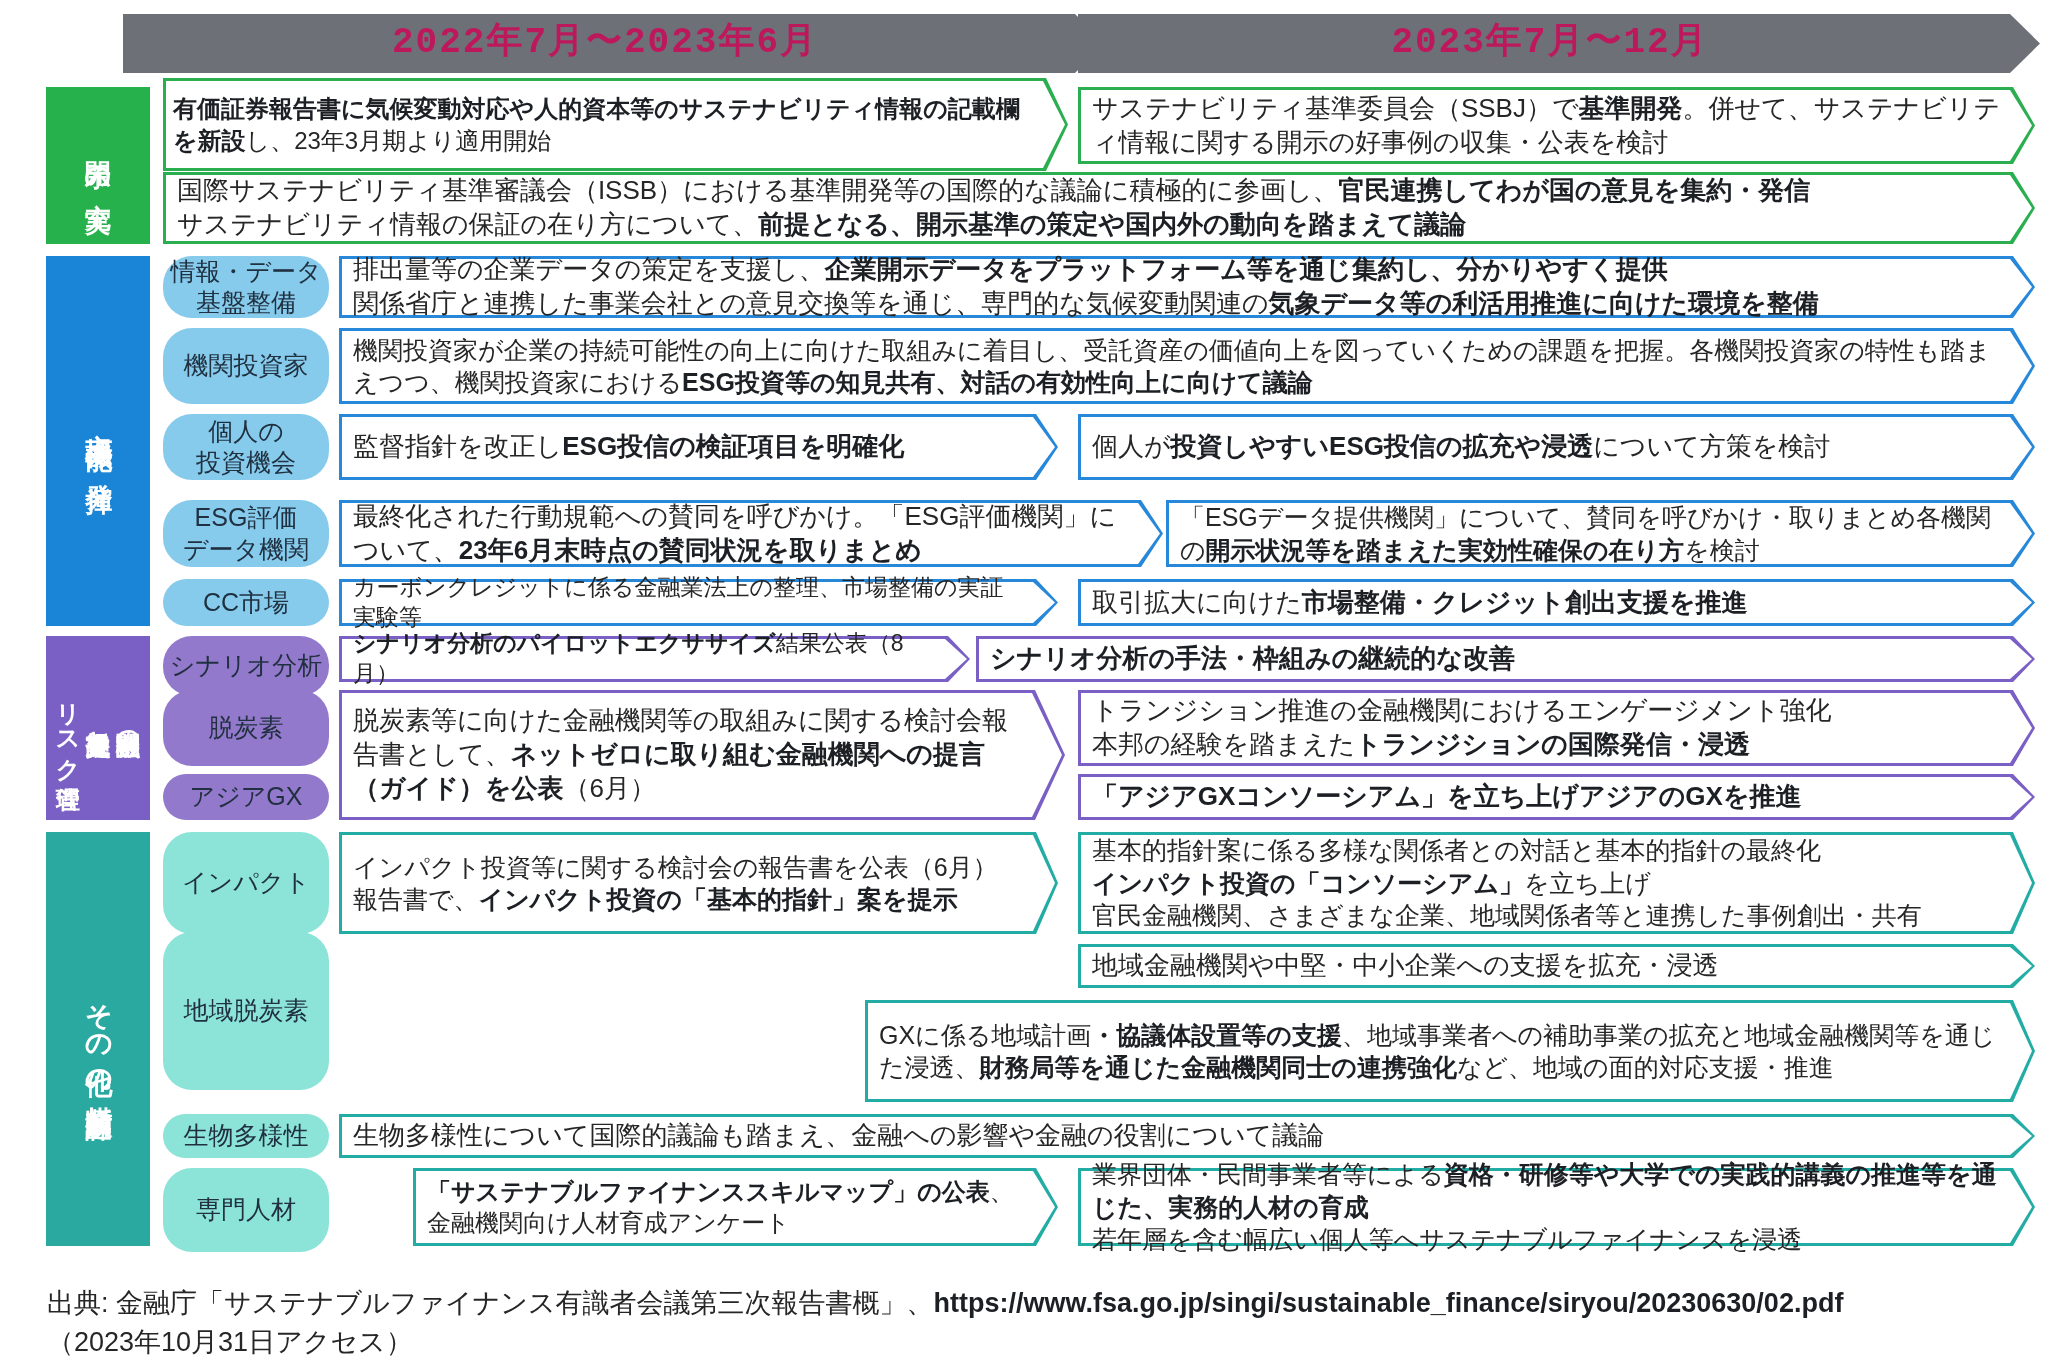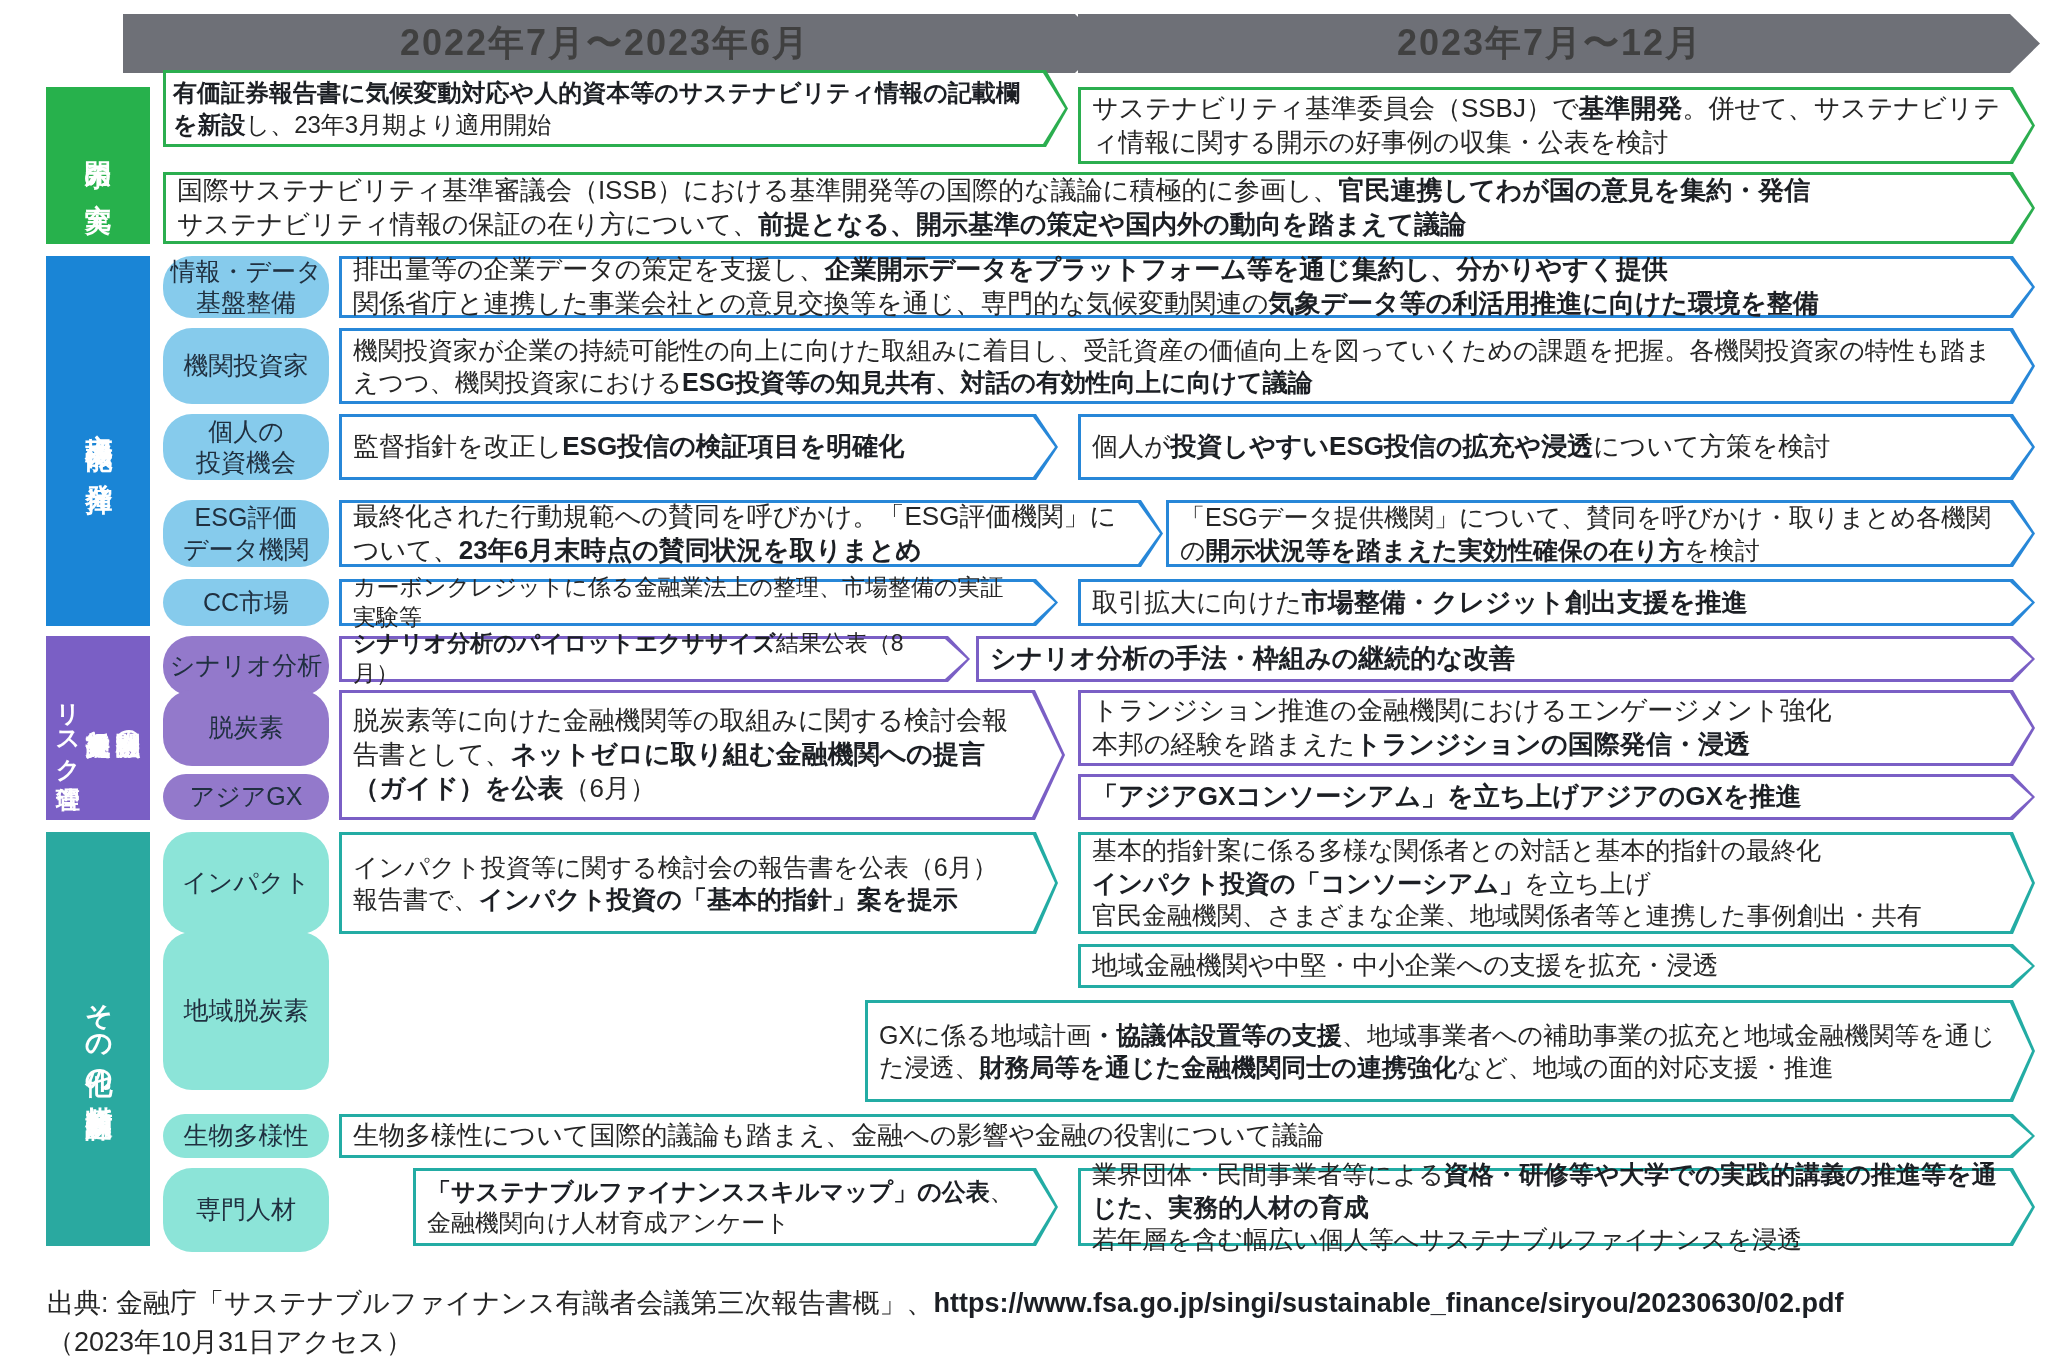--- a/index.html
+++ b/index.html
@@ -13,21 +13,21 @@
     clip-path:polygon(0 0,calc(100% - var(--tip)) 0,100% 50%,calc(100% - var(--tip)) 100%,0 100%);}
   .inner{position:absolute;inset:3px;background:#fff;
     clip-path:polygon(0 0,calc(100% - var(--tip)) 0,100% 50%,calc(100% - var(--tip)) 100%,0 100%);}
   .txt{position:absolute;left:14px;top:0;bottom:0;right:calc(var(--tip) + 10px);
     display:flex;align-items:center;font-size:26px;line-height:1.3;color:var(--text,#262626);}
   .rich{white-space:pre-line;}
   .rich .b{font-weight:700;color:#1c1f24;}
 
   
   .header .txt{left:12px;right:var(--tip);justify-content:center;
-    color:#404040;font-size:36px;font-weight:700;letter-spacing:2px;}
+    color:#be185d;font-size:36px;font-weight:700;letter-spacing:2px;font-family:Liberation Mono, monospace;}
 
   
   .sideband{position:absolute;left:46px;width:104px;
     display:flex;align-items:center;justify-content:center;
     writing-mode:vertical-rl;text-orientation:mixed;
     color:#ffffff;font-weight:700;font-size:27px;letter-spacing:4px;
     white-space:pre-line;line-height:1.25;text-align:center;}
 
   
   .sublabel{position:absolute;left:163px;width:166px;
@@ -55,21 +55,21 @@
       </div>
   </div>
 
   <div class="sideband" style="top:87px;height:157px;background:var(--green);font-size:26px">開示の充実</div>
   <div class="sideband" style="top:256px;height:370px;background:var(--blue)">市場機能の発揮</div>
   <div class="sideband" style="top:636px;height:184px;background:var(--purple);font-size:24px;letter-spacing:0px">金融機関の
 投融資先支援と
 リスク管理</div>
   <div class="sideband" style="top:832px;height:414px;background:var(--teal);letter-spacing:2px">その他の横断的課題</div>
 
-  <div class="box" style="left:163px;top:70px;width:905px;height:77px;--bc:var(--green_line)">
+  <div class="box" style="left:163px;top:78px;width:905px;height:93px;--bc:var(--green_line)">
     <div class="shape"></div>
     <div class="inner"></div>
     <div class="txt" style="left:10px;font-size:24px">
         <div class="rich"><span class="b">有価証券報告書に気候変動対応や人的資本等のサステナビリティ情報の記載欄を新設</span><span>し、23年3月期より適用開始</span></div>
       </div>
   </div>
   <div class="box" style="left:1078px;top:87px;width:957px;height:77px;--bc:var(--green_line)">
     <div class="shape"></div>
     <div class="inner"></div>
     <div class="txt">

